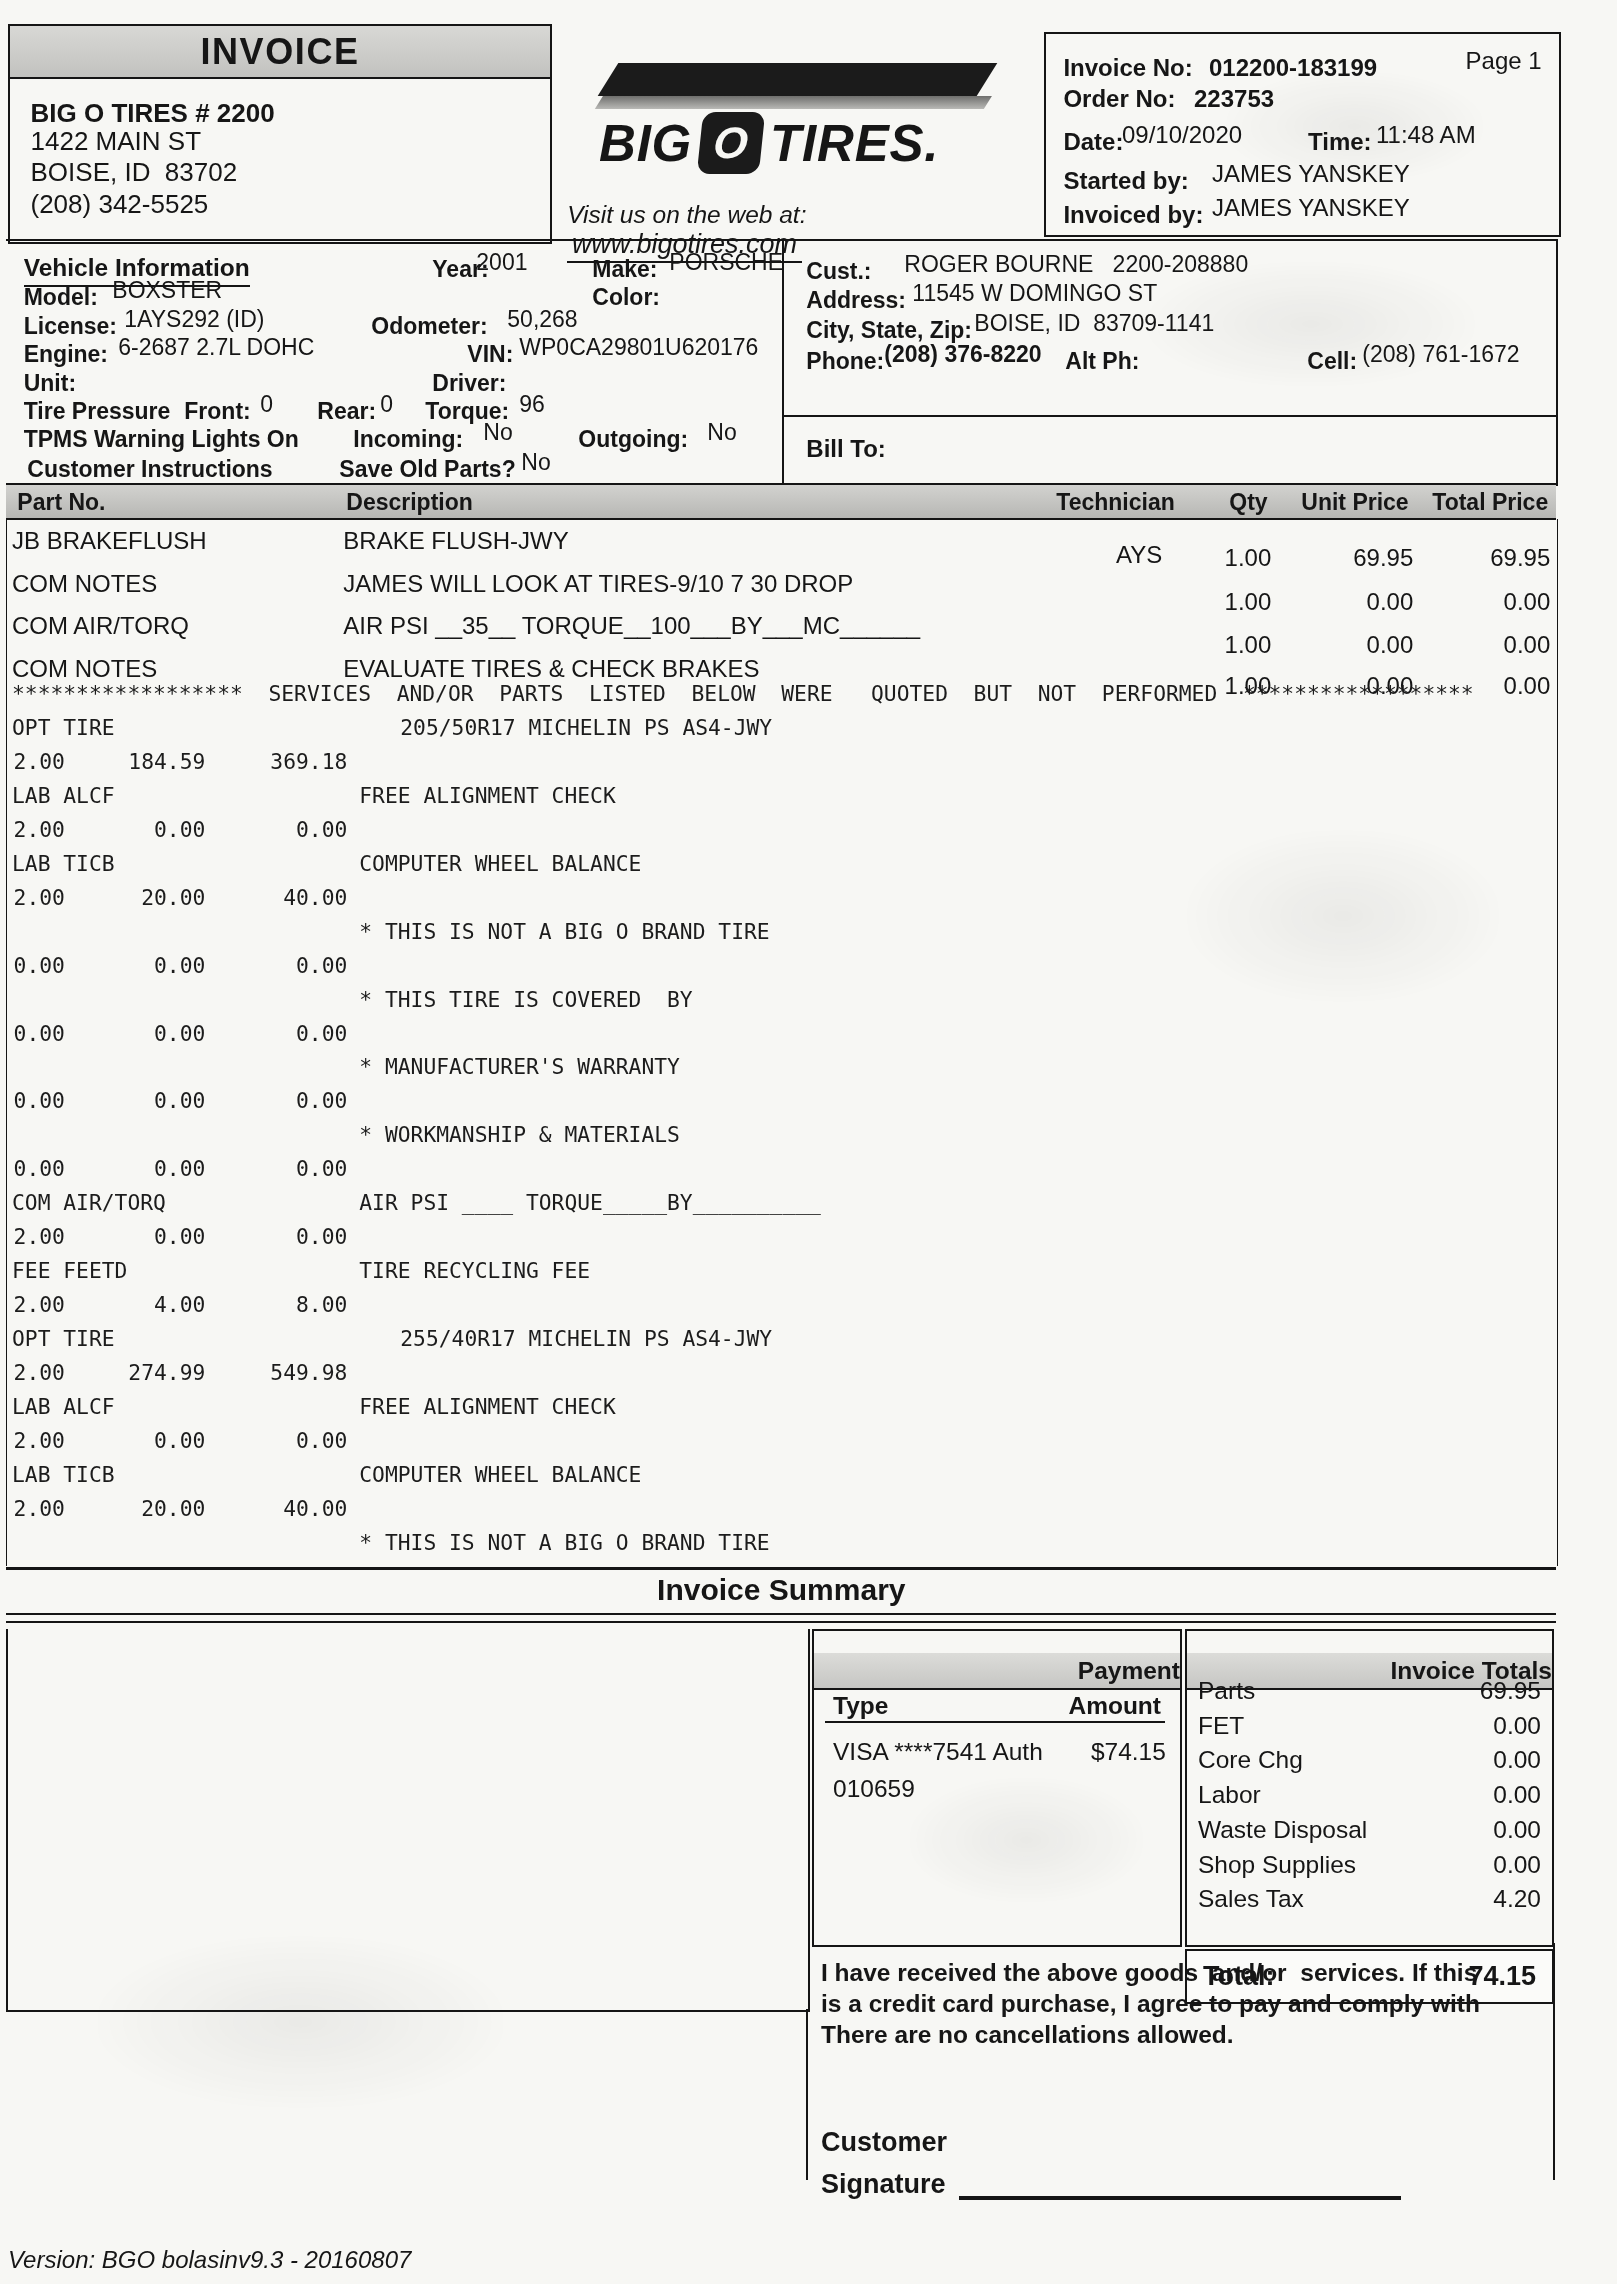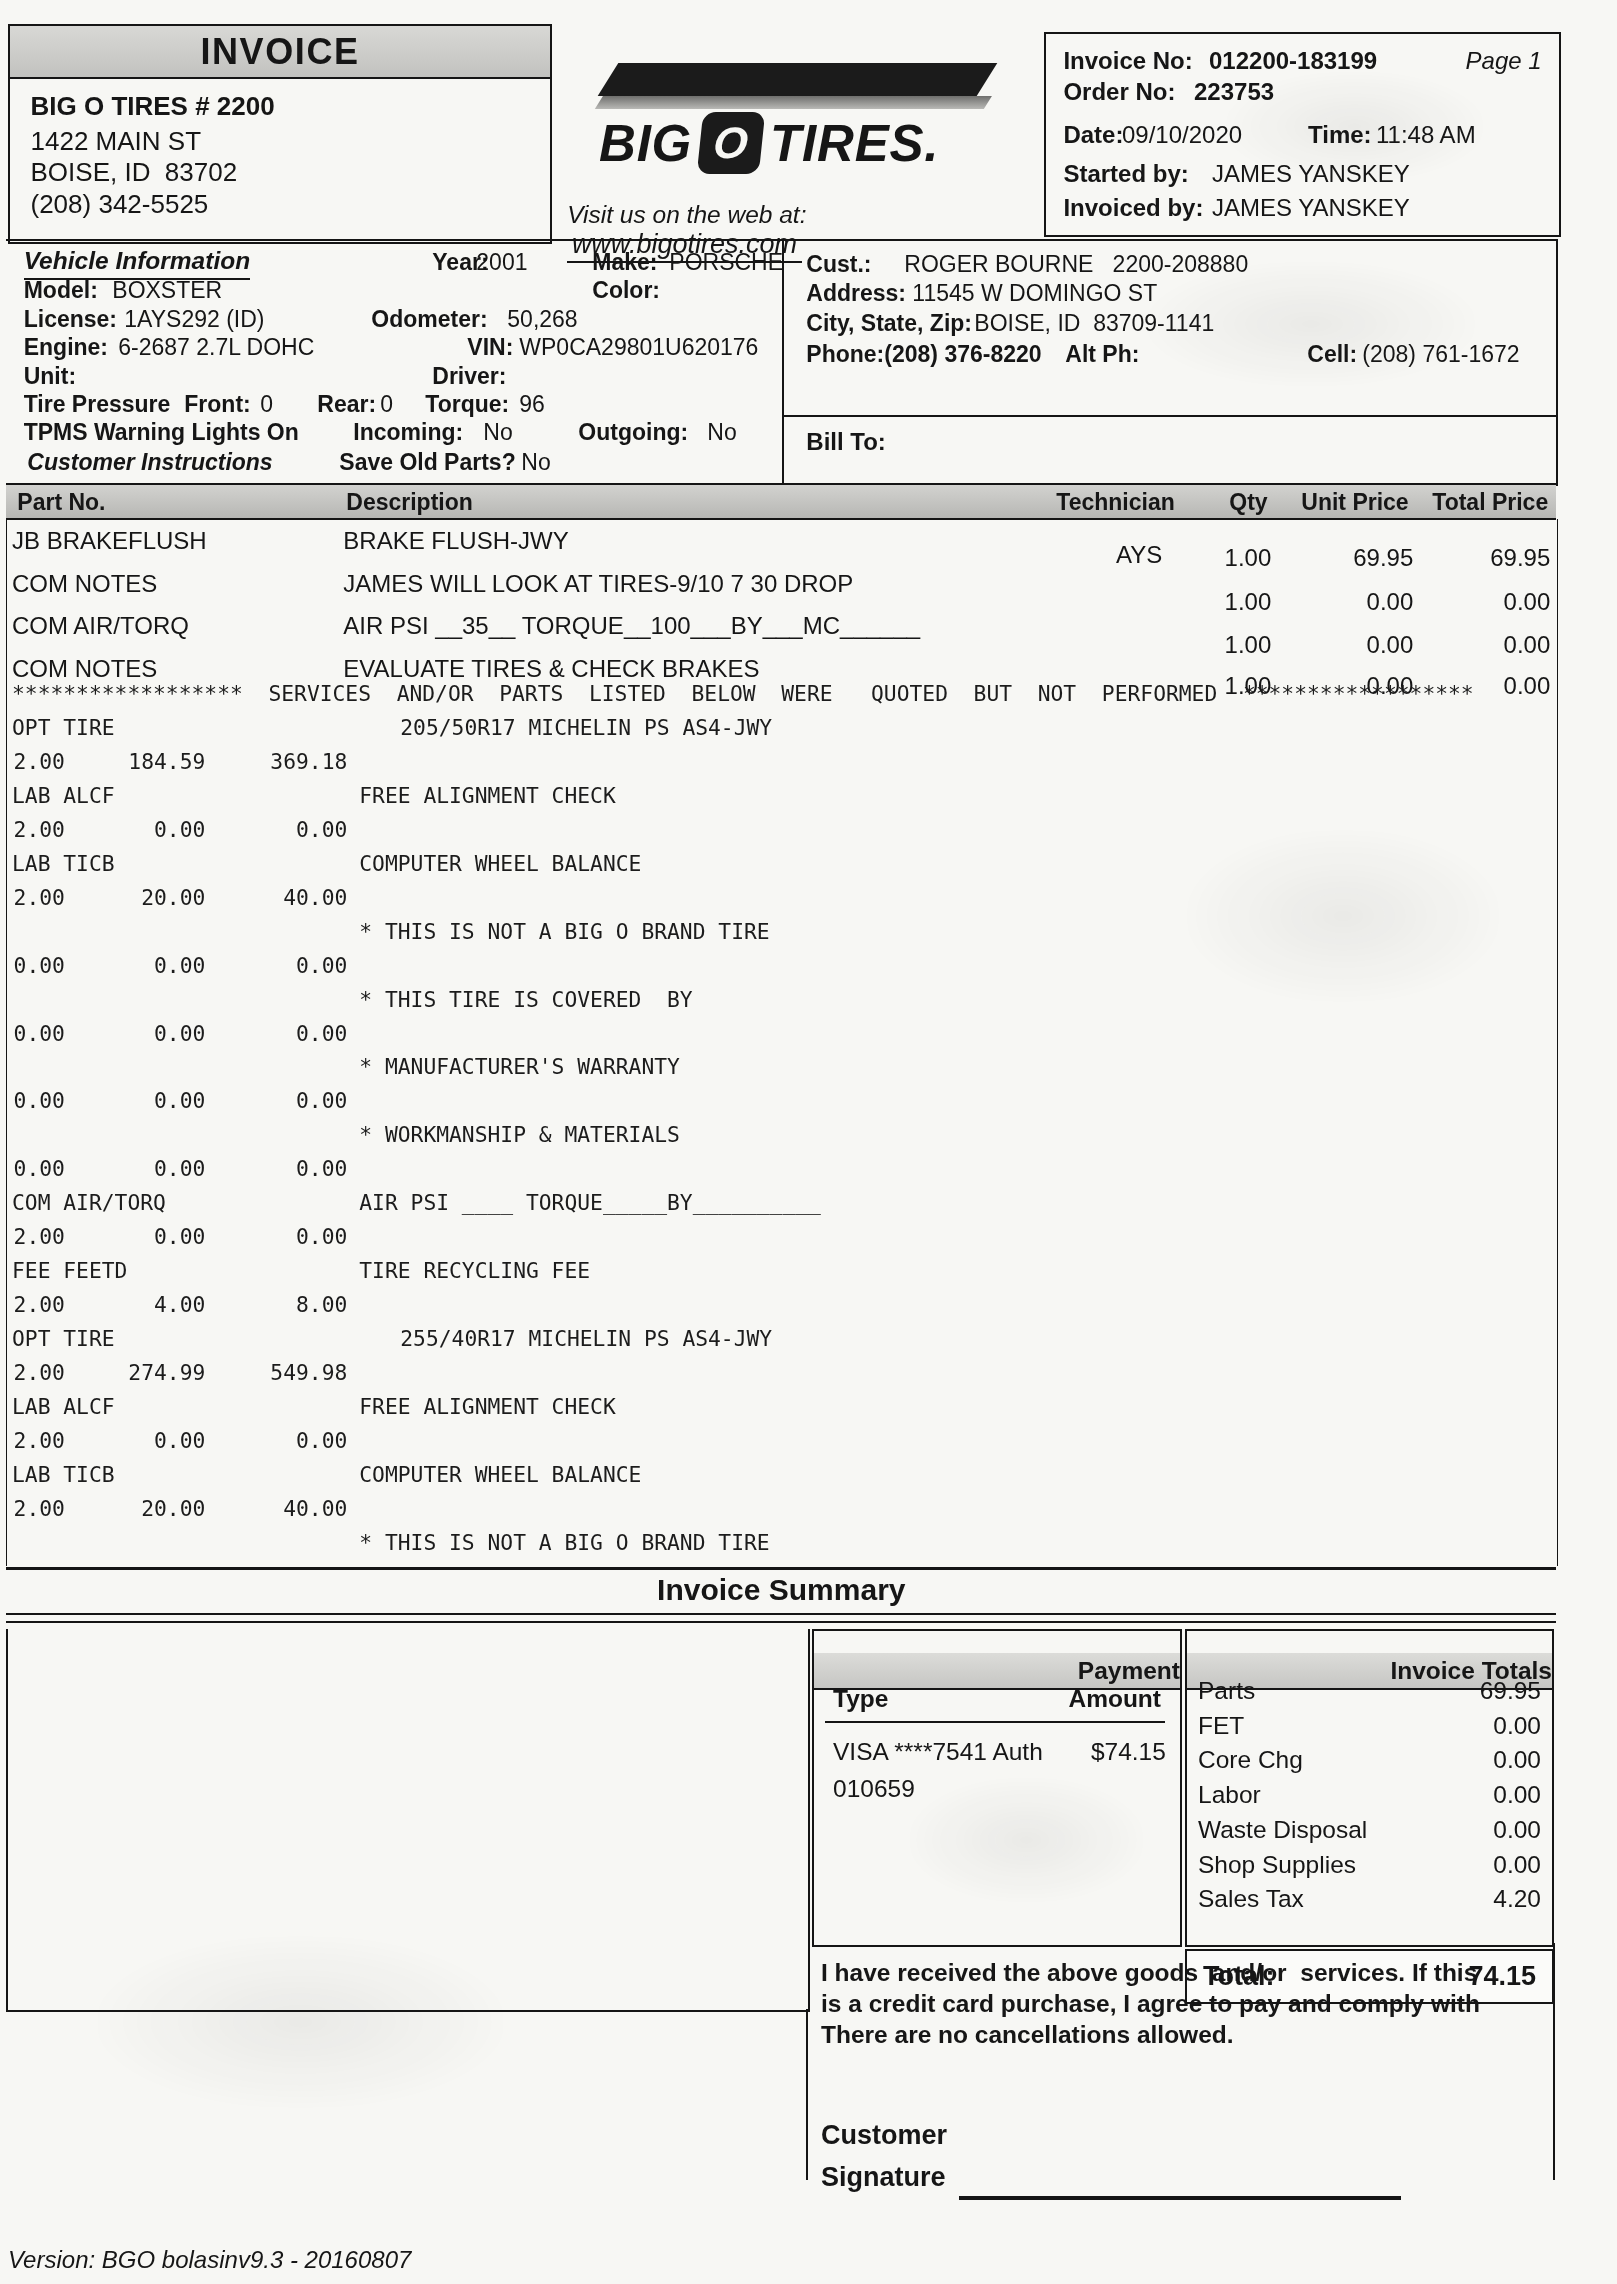--- a/index.html
+++ b/index.html
@@ -1,20 +1,20 @@
 <!DOCTYPE html>
 <html style="font-size:12.6px"><head>
 <meta charset="utf-8">
 <style>
   html,body{margin:0;padding:0;background:#e8e8e6;}
   #page{position:relative;width:1617px;height:2284px;background:#f7f7f4;
         font-family:"Liberation Sans",sans-serif;color:#161616;overflow:hidden;}
   .abs{position:absolute;}
-  .b{font-weight:700;}
-  .i{font-style:italic;}
+  .b{font-weight:700;margin-top:7px;}
+  .i{}
   .pre{white-space:pre;}
   
   #store-box{left:8px;top:24px;width:540px;height:216px;border:2.4px solid #151515;}
   #invoice-bar{position:absolute;left:0;top:0;width:100%;height:51px;
       background:linear-gradient(#d8d8d5,#c2c2bf);border-bottom:2.4px solid #151515;
       display:flex;align-items:center;justify-content:center;
       font-size:36px;font-weight:700;letter-spacing:1.6px;}
   .store-line{position:absolute;left:20.5px;font-size:26px;}
   
   #logo-area{left:553px;top:30px;width:494px;height:202px;}

